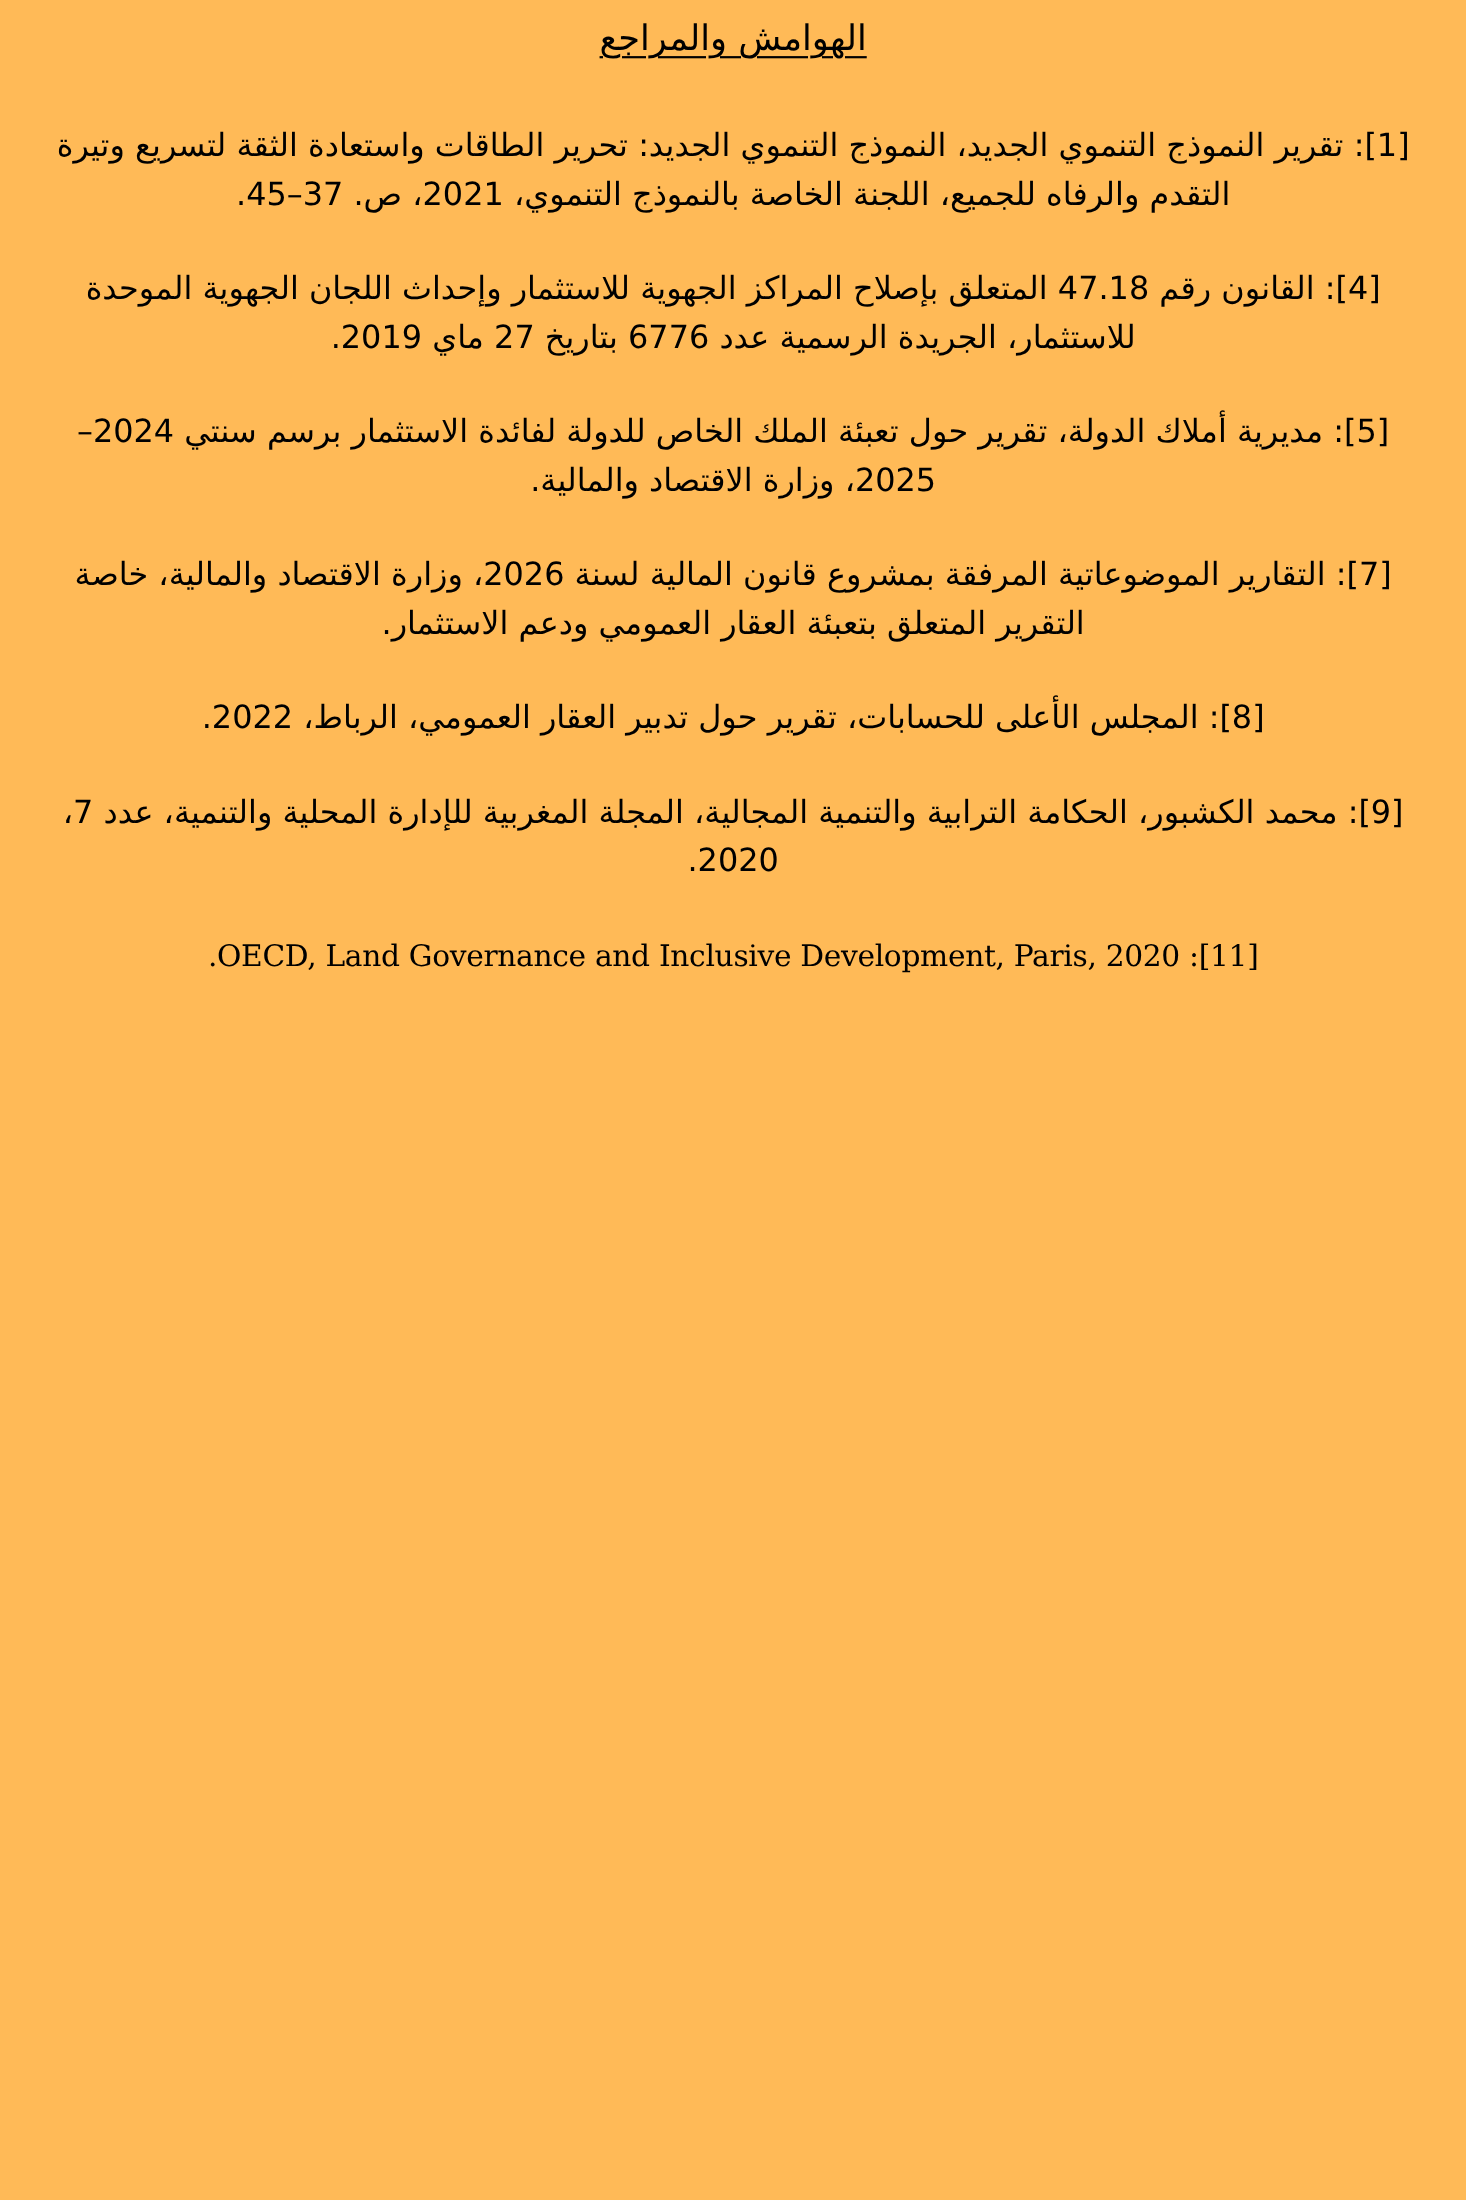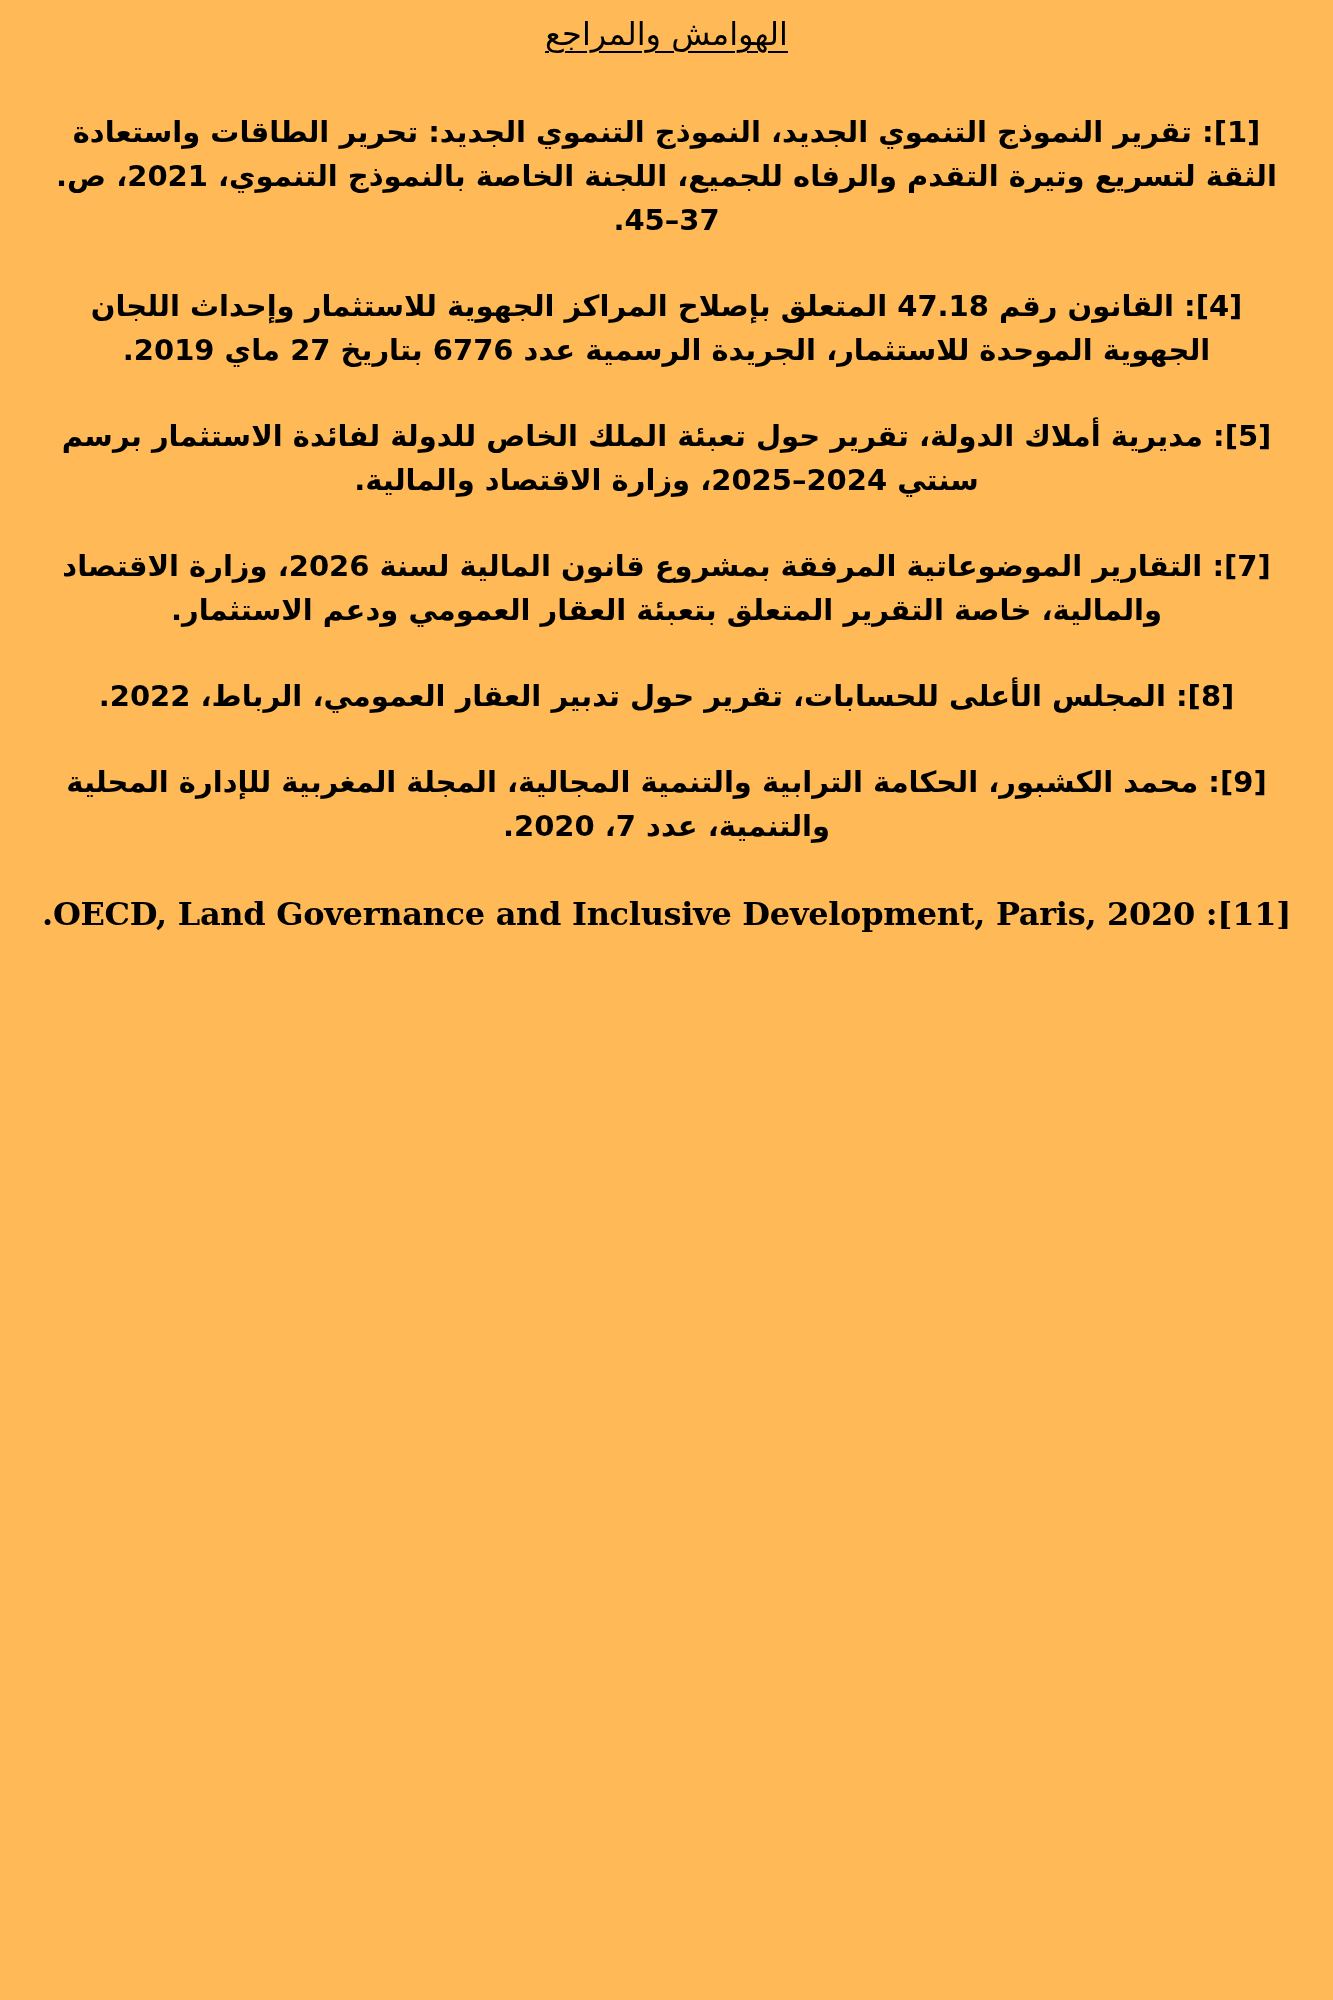--- a/index.html
+++ b/index.html
@@ -30,29 +30,29 @@
       text-decoration: underline;
       text-underline-offset: 6px;
       text-decoration-thickness: 2px;
     }
     .refs {
       list-style: none;
       margin: 0;
       padding: 0;
     }
     .ref {
-      font-weight: bold;
+      font-weight: normal;
       font-size: 29px;
       line-height: 44px;
       margin: 0 0 42px 0;
       letter-spacing: -0.3px;
     }
     .ref.latin {
       font-family: "DejaVu Serif", serif;
-      font-size: 32px;
+      font-size: 27px;
       line-height: 48px;
     }
   </style>
 </head>
 <body>
 
 <main class="page">
   <h1 class="title">الهوامش والمراجع</h1>
 
   <ol class="refs">

